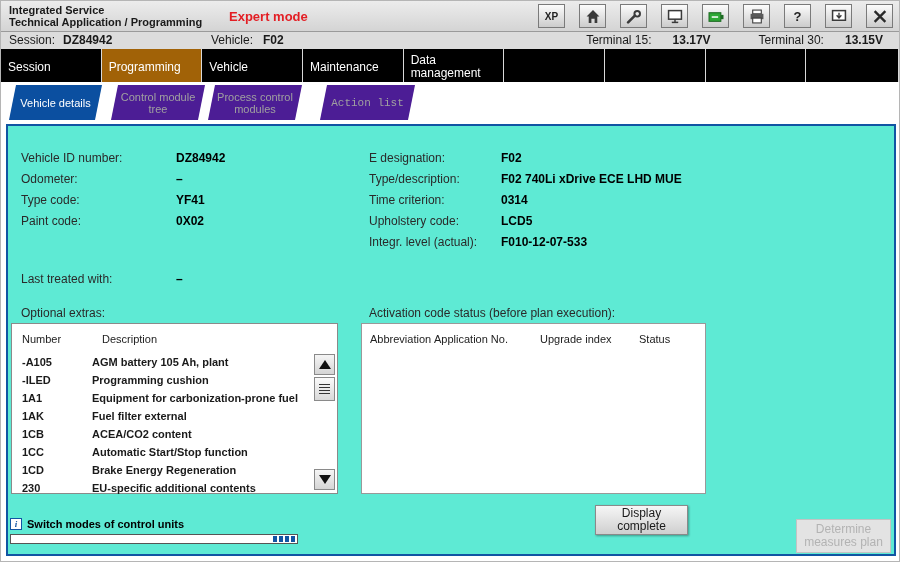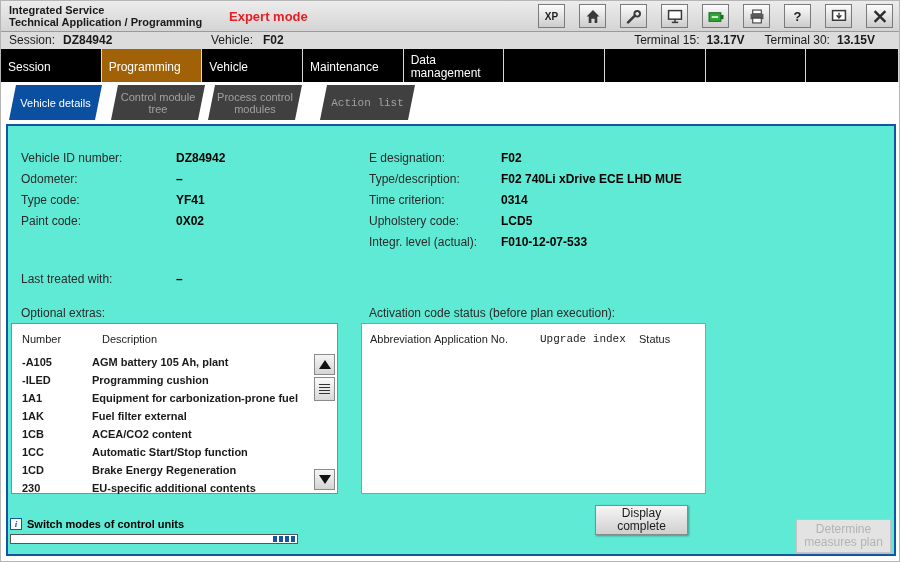--- a/index.html
+++ b/index.html
@@ -15,37 +15,37 @@
   .expert-mode { position:absolute; left:228px; top:8px; font-size:13px; font-weight:bold; color:#e31e24; }
   .toolbar { position:absolute; right:6px; top:3px; display:flex; gap:14px; }
   .tool-btn { width:27px; height:24px; border:1px solid #7a7a7a; background:linear-gradient(#fcfcfc,#cccccc);
               display:flex; align-items:center; justify-content:center; font-size:10px; font-weight:bold; color:#222; cursor:default; }
   .tool-btn svg { display:block; }
 
   
   .session-bar { position:absolute; top:31px; left:0; width:100%; height:17px; background:#dcdcdc; font-size:12px; }
   .session-bar .abs { position:absolute; top:1px; line-height:15px; }
   .sb-val { font-weight:bold; }
-  .terminals { position:absolute; right:24px; top:1px; display:flex; gap:7px; line-height:15px; }
+  .terminals { position:absolute; right:16px; top:1px; display:flex; gap:21px; line-height:15px; }
 
   
   .menu-bar { position:absolute; top:48px; left:0; width:100%; height:33px; background:#000; display:flex; }
   .menu-cell { width:101px; height:100%; border-right:1px solid #d9d9d9; color:#fff; font-size:12px; line-height:13px;
                display:flex; align-items:center; padding:18px 7px; cursor:pointer; }
   .menu-cell.active { background:#a16207; }
   .menu-cell.empty { cursor:default; }
   .menu-cell:last-child { width:93px; }
 
   
   .subtabs { position:absolute; top:81px; left:0; width:100%; height:42px; background:#fff; }
   .subtab { position:absolute; top:3px; height:35px; display:flex; align-items:center; justify-content:center;
             text-align:center; font-size:11px; line-height:12px; padding:10px 8px;
             clip-path:polygon(7px 0, 100% 0, calc(100% - 7px) 100%, 0 100%); cursor:pointer; }
   .subtab.active { background:#0b4fa0; color:#fff; }
-  .subtab.disabled { background:#404040; color:#a0a0a0; }
+  .subtab.disabled { background:#4c1d95; color:#a0a0a0; }
 
   
   .panel { position:absolute; left:5px; top:123px; width:890px; height:432px; border:2px solid #1155a3; background:#5eead4; }
 
   .field { position:absolute; font-size:12px; white-space:nowrap; }
   .flabel { display:inline-block; color:#2a2a2a; }
   .field.colL .flabel { width:155px; }
   .field.colR .flabel { width:132px; }
   .fvalue { font-weight:bold; color:#000; }
 
@@ -71,21 +71,21 @@
   .tri-down { width:0; height:0; border-left:6px solid transparent; border-right:6px solid transparent; border-top:9px solid #111; }
   .sc-thumb { position:absolute; left:0; top:23px; width:21px; height:24px; border:1px solid #8a8a8a;
               background:linear-gradient(#fafafa,#d8d8d8); display:flex; align-items:center; justify-content:center; cursor:grab; }
   .thumb-grip { width:11px; height:10px;
                 background:repeating-linear-gradient(to bottom,#333 0 1px,transparent 1px 3px); }
 
   
   .act-table { position:absolute; left:353px; top:197px; width:345px; height:171px; border:1px solid #999; background:#fff; }
   .act-head { position:absolute; top:9px; left:0; width:100%; font-size:11px; color:#222; }
   .act-head span { position:absolute; white-space:nowrap; }
-  .act-c1 { left:8px; } .act-c2 { left:72px; } .act-c3 { left:178px;font-family:Liberation Mono, monospace; } .act-c4 { left:277px; }
+  .act-c1 { left:8px; } .act-c2 { left:72px; } .act-c3 { left:178px; } .act-c4 { left:277px; }
 
   
   .info-line { position:absolute; left:2px; top:392px; display:flex; align-items:center; gap:5px; }
   .info-icon { width:12px; height:12px; border:1px solid #1155a3; color:#1155a3; background:#fff;
                font-size:9px; font-weight:bold; font-family:"Liberation Serif", serif; font-style:italic;
                display:flex; align-items:center; justify-content:center; }
   .info-text { font-size:11px; font-weight:bold; color:#000; }
 
   .progress { position:absolute; left:2px; top:408px; width:288px; height:10px; border:1px solid #555; background:#fff; }
   .prog-segs { position:absolute; right:2px; top:1px; bottom:1px; display:flex; gap:2px; align-items:stretch; }

